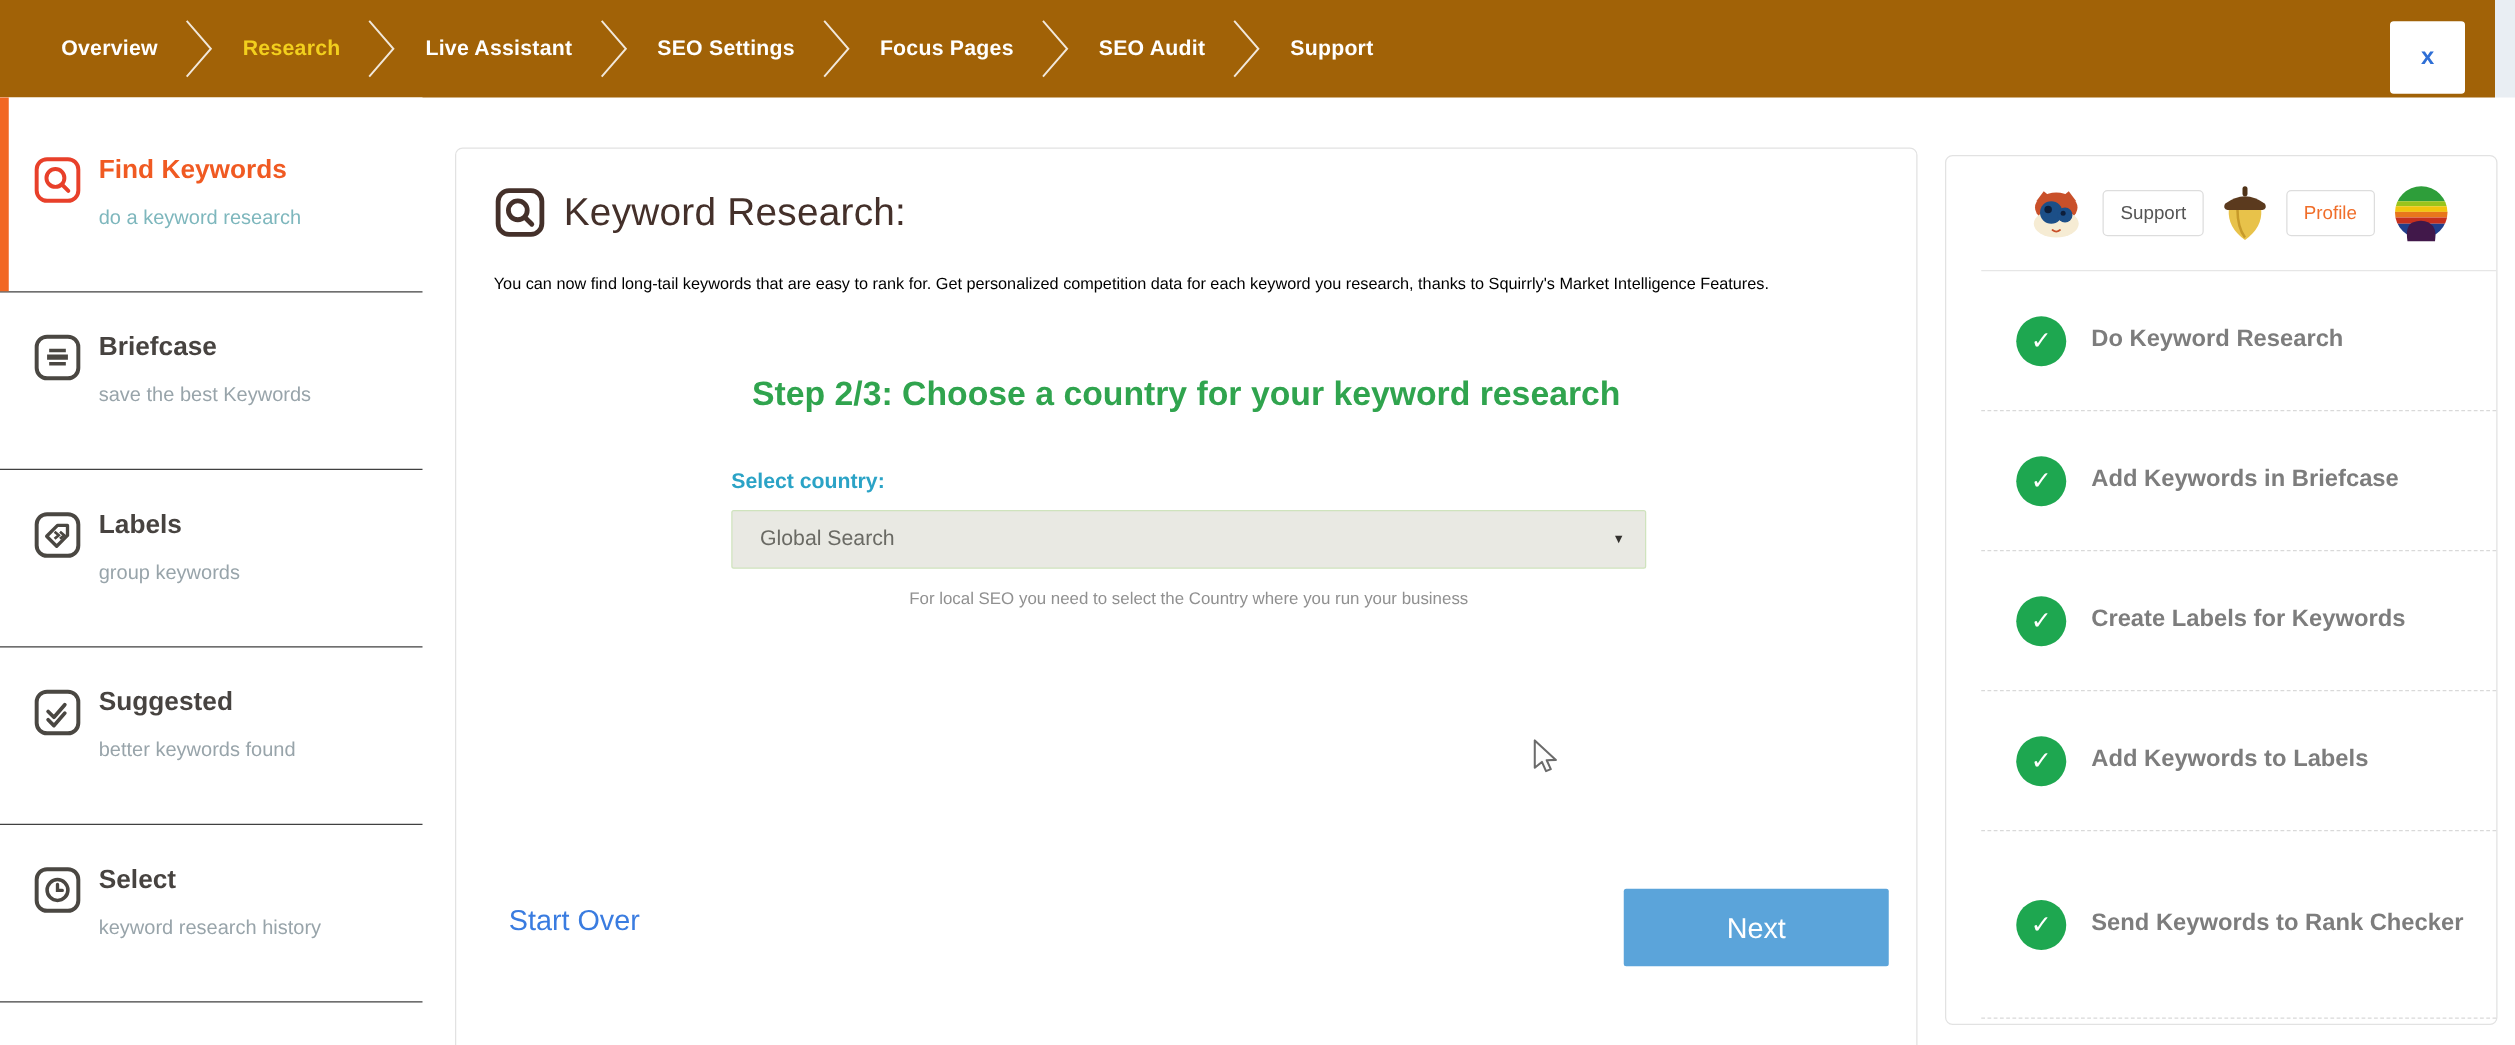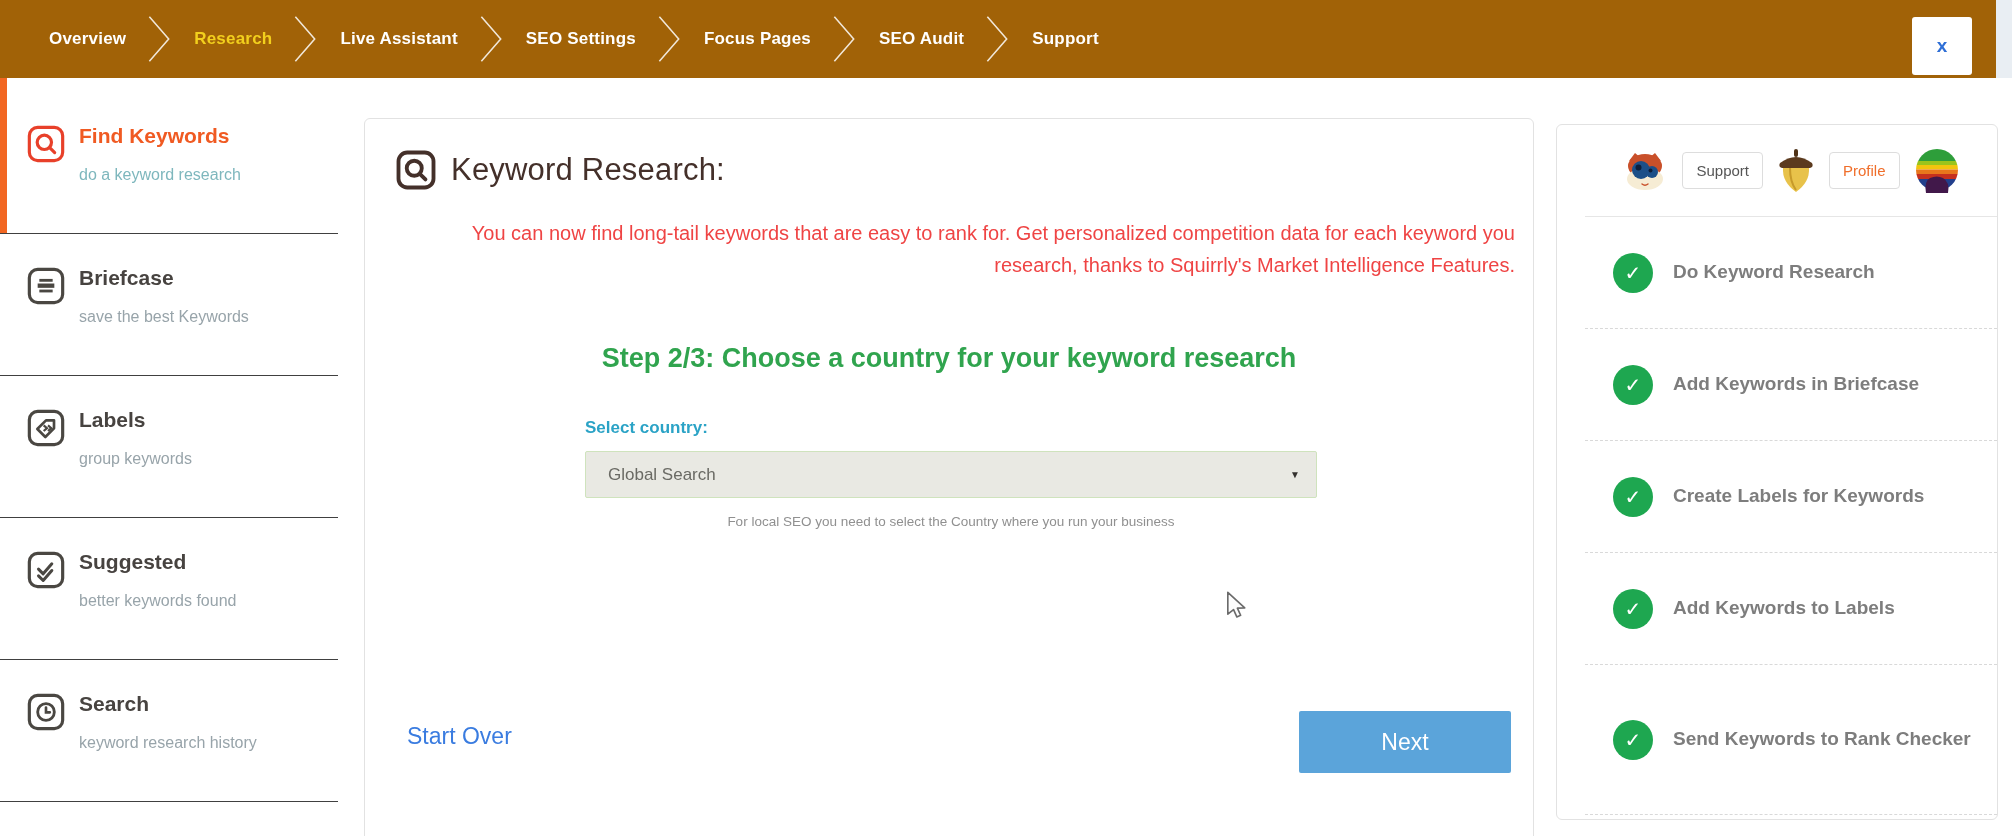--- a/index.html
+++ b/index.html
@@ -34,21 +34,21 @@
   .side-title{font-size:21px;font-weight:700;line-height:1.15;}
   .side-sub{font-size:16px;color:#98a4aa;margin-top:18px;}
   .side-item.active .side-sub{color:#7eb7bd;}
 
   
   .card{position:absolute;background:#fff;border:1px solid #e2e2e2;border-radius:6px;box-sizing:border-box;padding-left:28px;}
   .main-card{left:364px;top:118px;width:1170px;height:780px;padding:30px 30px 0 30px;}
 
   .main-title-row{display:flex;align-items:center;gap:14px;}
   .main-title{font-size:31px;font-weight:400;color:#44302a;margin:0;letter-spacing:.2px;}
-  .main-desc{margin:26px 0 0 0;width:1120px;font-size:20px;line-height:1.6;color:#ef4444;text-align:right;}
+  .main-desc{margin:26px 0 0 0;width:1120px;font-size:13px;line-height:1.6;color:#000000;}
 
   .step-heading{margin:62px 0 0 0;text-align:center;font-size:27px;font-weight:700;color:#30a44e;}
 
   .form-area{margin:44px 0 0 190px;width:732px;}
   .select-label{display:block;font-size:17px;font-weight:700;color:#2ba3c6;margin-bottom:13px;}
   .dropdown{height:45px;background:#e9e9e3;border:1px solid #cfe3bd;border-radius:2px;
        display:flex;align-items:center;justify-content:space-between;padding:0 16px 0 22px;cursor:pointer;}
   .dropdown-value{font-size:17px;color:#6a6a64;}
   .dropdown-arrow{font-size:10px;color:#33312e;}
   .helper{margin-top:16px;text-align:center;font-size:13.5px;color:#909090;}
@@ -202,21 +202,21 @@
     <div class="side-text">
       <div class="side-title">Suggested</div>
       <div class="side-sub">better keywords found</div>
     </div>
   </div>
       <div class="side-item">
     <svg class="side-icon" viewBox="0 0 24 24">
           <use href="#sym-history"></use>
         </svg>
     <div class="side-text">
-      <div class="side-title">Search</div>
+      <div class="side-title">Select</div>
       <div class="side-sub">keyword research history</div>
     </div>
   </div>
     </aside>
 
   <main class="card main-card">
     <div class="main-title-row">
       <svg width="42" height="42" viewBox="0 0 24 24" style="color:#44302a">
         <rect x="2" y="2" width="20" height="20" rx="5" fill="none" stroke="currentColor" stroke-width="2.2"></rect>
         <circle cx="11" cy="11" r="4.3" fill="none" stroke="currentColor" stroke-width="2.2"></circle>

